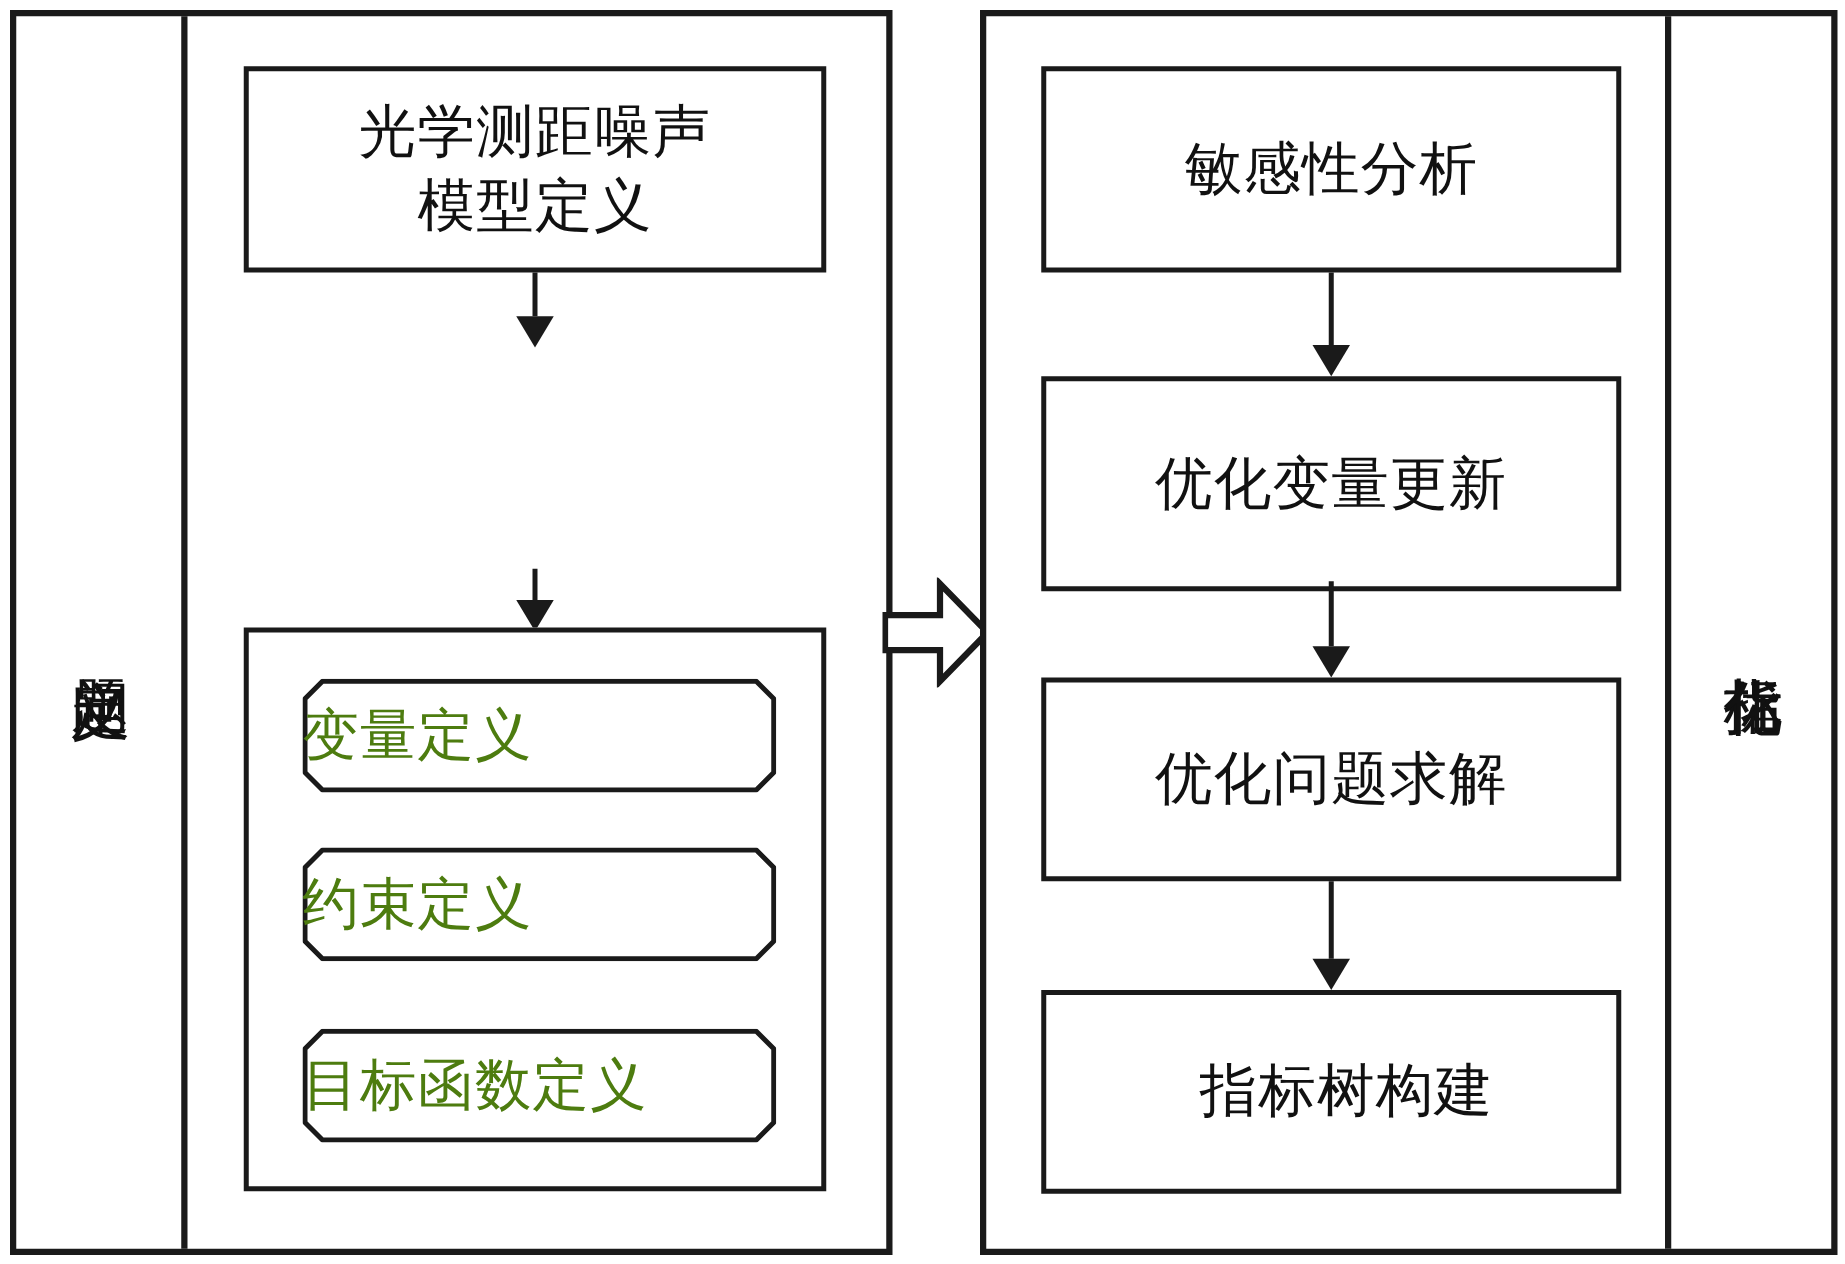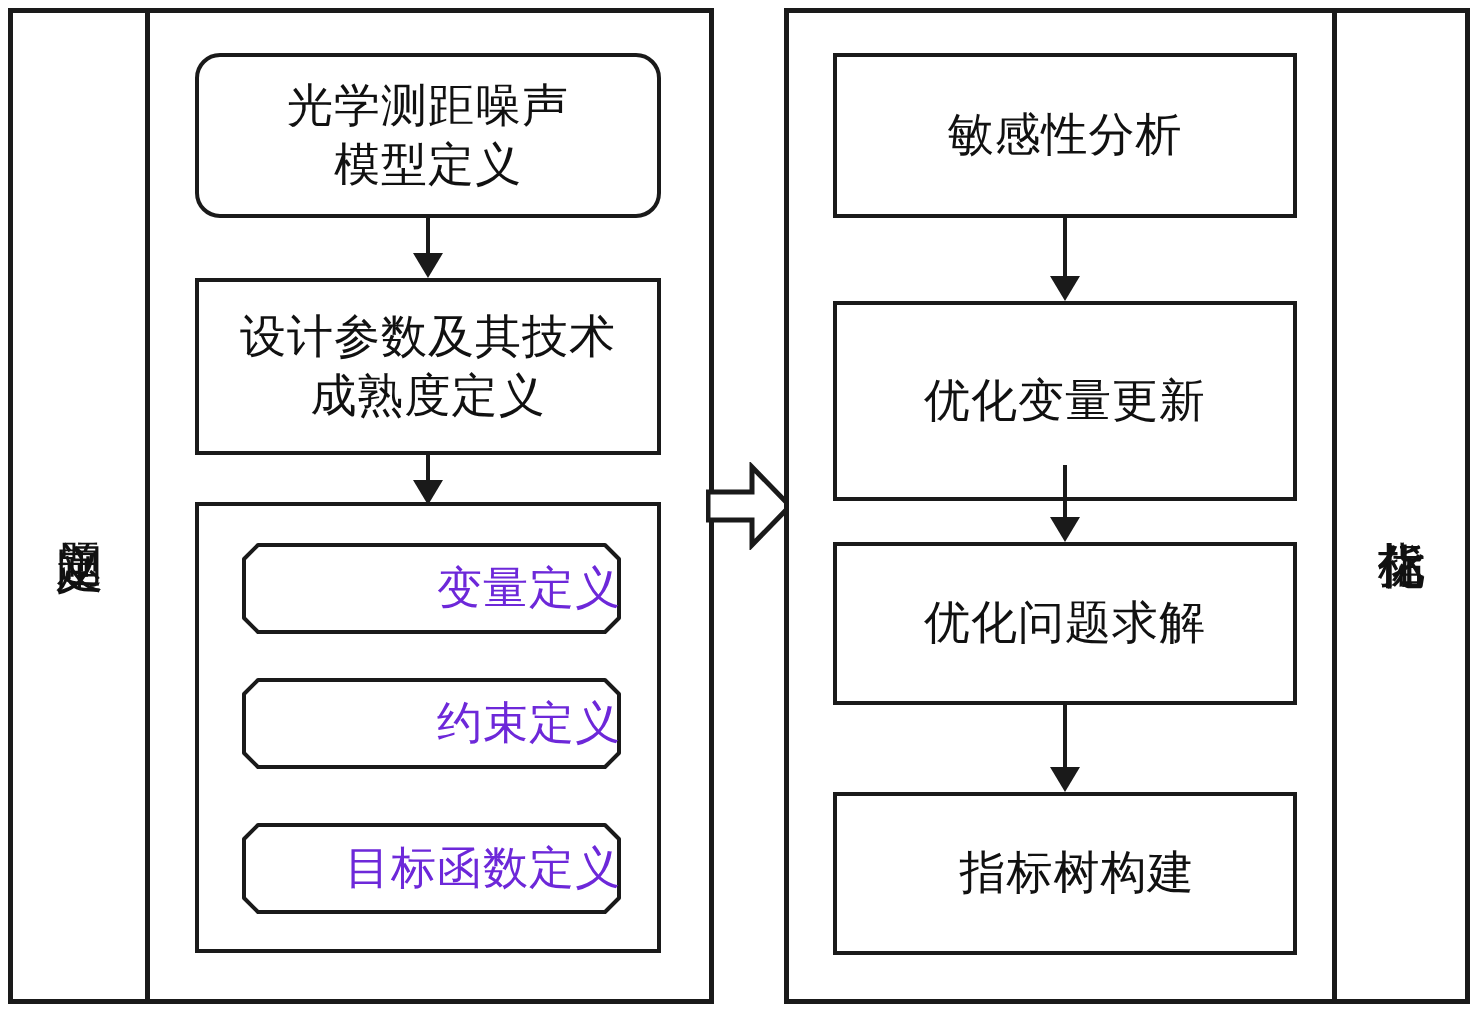--- a/index.html
+++ b/index.html
@@ -79,21 +79,21 @@
     justify-content: center;
     text-align: center;
     color: #111111;
     font-size: 46px;
     line-height: 1.28;
     letter-spacing: 1px;
     white-space: pre-line;
   }
 
   
-  #node-noise-model  { left: 45px; top: 40px;  width: 466px; height: 165px; border-radius: 25px; }
+  #node-noise-model  { left: 45px; top: 40px;  width: 466px; height: 165px; }
   #node-design-param { left: 45px; top: 265px; width: 466px; height: 177px; }
 
   
   #group-definitions {
     position: absolute;
     left: 45px;
     top: 489px;
     width: 466px;
     height: 451px;
     box-sizing: border-box;
@@ -102,42 +102,42 @@
   }
 
   
   .subnode {
     position: absolute;
     left: 43px;
     width: 379px;
     height: 91px;
     display: flex;
     align-items: center;
-    justify-content: flex-end;
-    color: #6d28d9;
+    justify-content: flex-start;
+    color: #4d7c0f;
     font-size: 45px;
     letter-spacing: 1px;
     background: #ffffff;
   }
   .subnode .chamfer-frame {
     position: absolute;
     left: 0; top: 0; right: 0; bottom: 0;
   }
   .subnode .subnode-label {
     position: relative;
     z-index: 2;
     line-height: 1;
   }
   #subnode-variable   { top: 37px; }
   #subnode-constraint { top: 172px; }
   #subnode-objective  { top: 317px; }
 
   
   #node-sensitivity   { left: 44px; top: 40px;  width: 464px; height: 165px; }
-  #node-var-update    { left: 44px; top: 288px; width: 464px; height: 200px; }
+  #node-var-update    { left: 44px; top: 288px; width: 464px; height: 172px; }
   #node-solve         { left: 44px; top: 529px; width: 464px; height: 163px; text-align: right; }
   #node-metric-tree   { left: 44px; top: 779px; width: 464px; height: 163px; padding-left: 24px; }
 
   
   .arrow-v {
     position: absolute;
     width: 30px;
     margin-left: -15px;
   }
   .arrow-v .shaft {
@@ -195,22 +195,20 @@
     <div class="flow-col" id="flow-left">
 
       <div class="node" id="node-noise-model">光学测距噪声
 模型定义</div>
 
       <div class="arrow-v" id="arrow-l1">
         <div class="shaft"></div>
         <div class="head"></div>
       </div>
 
-      <div class="node" id="node-design-param">设计参数及其技术
-成熟度定义</div>
 
       <div class="arrow-v" id="arrow-l2">
         <div class="shaft"></div>
         <div class="head"></div>
       </div>
 
       <div id="group-definitions">
 
         <div class="subnode" id="subnode-variable">
           <svg class="chamfer-frame" viewBox="0 0 379 91" preserveAspectRatio="none">

